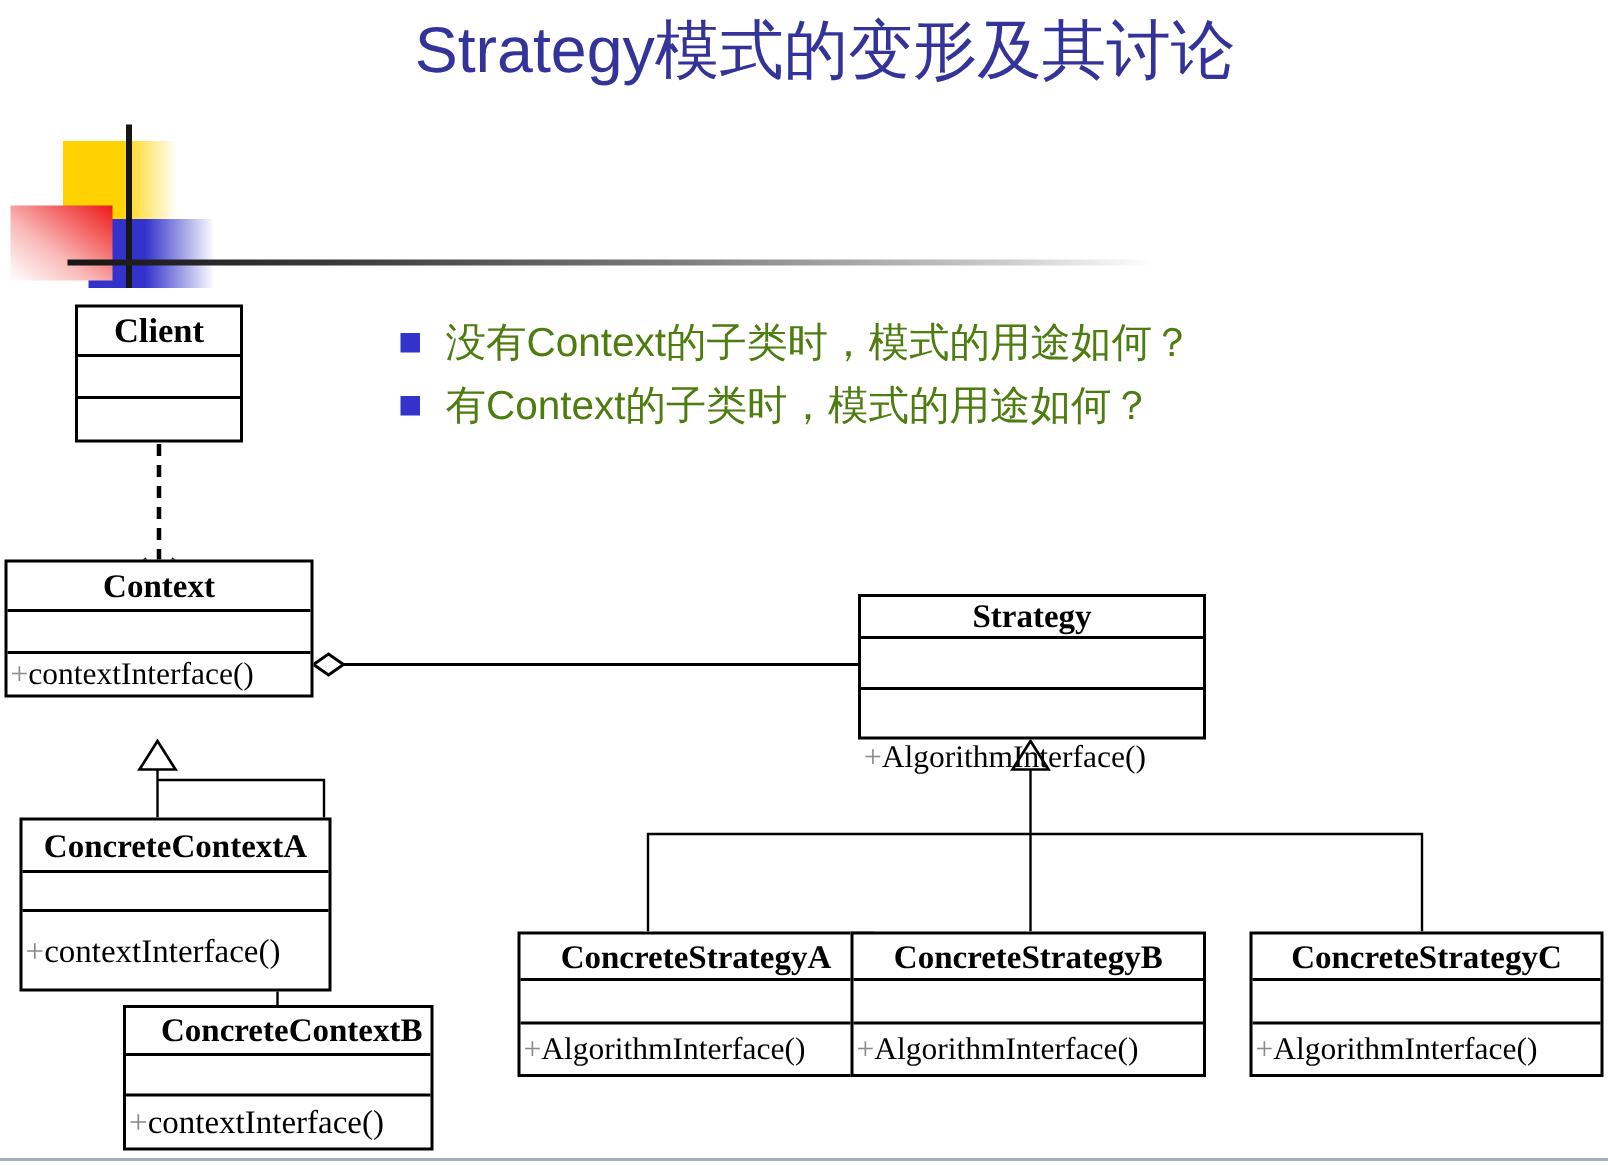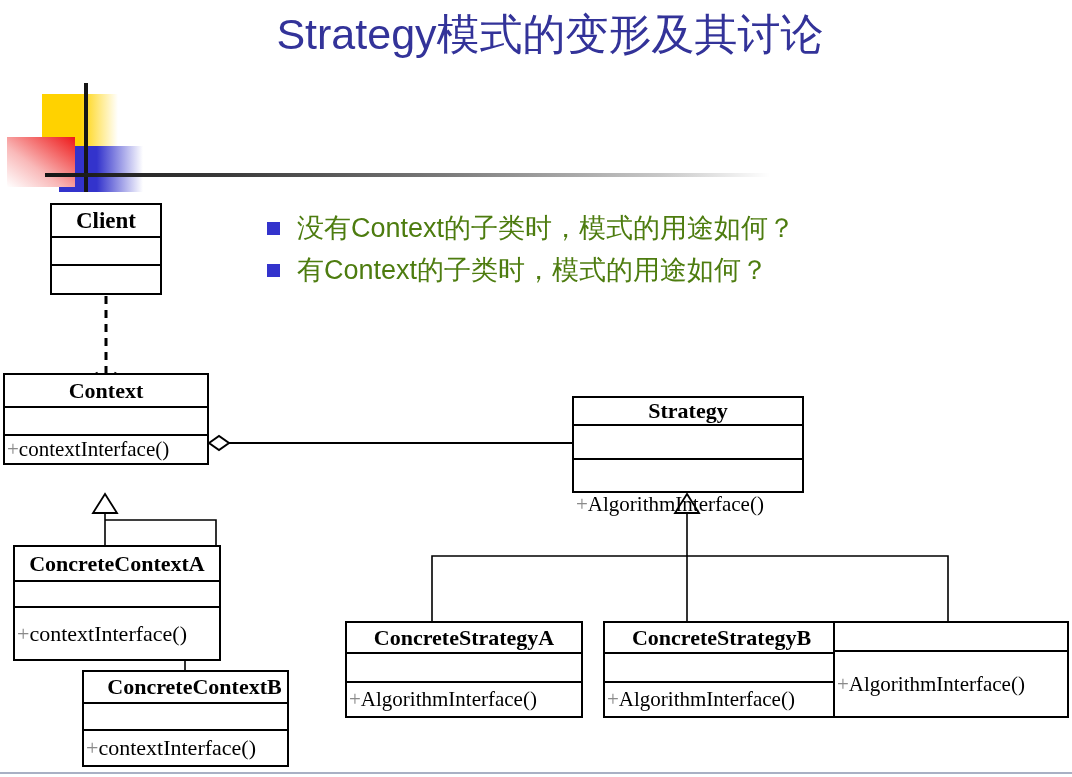--- a/index.html
+++ b/index.html
@@ -58,21 +58,21 @@
   #box-cca .uml-head{height:33px;font-size:22px;}
   #box-cca .uml-mid{height:24px;}
   #box-cca .uml-meth{font-size:22px;}
 
   #box-ccb{left:82px;top:670px;width:207px;height:97px;}
   #box-ccb .uml-head{height:30px;font-size:22px;padding-left:18px;}
   #box-ccb .uml-mid{height:25px;}
   #box-ccb .uml-meth{font-size:22px;}
 
   #box-csa{left:313px;top:621px;width:238px;height:97px;margin-left:32px;}
-  #box-csb{left:603px;top:621px;width:237px;height:97px;}
+  #box-csb{left:567px;top:621px;width:237px;height:97px;}
   #box-csc{left:833px;top:621px;width:236px;height:97px;}
   #box-csa .uml-head,#box-csb .uml-head,#box-csc .uml-head{height:29px;font-size:22px;}
   #box-csa .uml-mid,#box-csb .uml-mid,#box-csc .uml-mid{height:27px;}
   #box-csa .uml-meth,#box-csb .uml-meth,#box-csc .uml-meth{font-size:21px;}
 
   .connector-layer{position:absolute;left:0;top:0;width:1072px;height:777px;}
 </style>
 </head>
 <body>
 
@@ -169,20 +169,21 @@
   <div class="uml-box" id="box-csb">
     <div class="uml-head">ConcreteStrategyB</div>
     <div class="uml-mid"></div>
     <div class="uml-meth">
       <span class="plus">+</span>
         <span>AlgorithmInterface()</span>
     </div>
   </div>
 
   <div class="uml-box" id="box-csc">
+    <div class="uml-head">ConcreteStrategyC</div>
     <div class="uml-mid"></div>
     <div class="uml-meth">
       <span class="plus">+</span>
         <span>AlgorithmInterface()</span>
     </div>
   </div>
 
 </div>
 
 </body></html>

